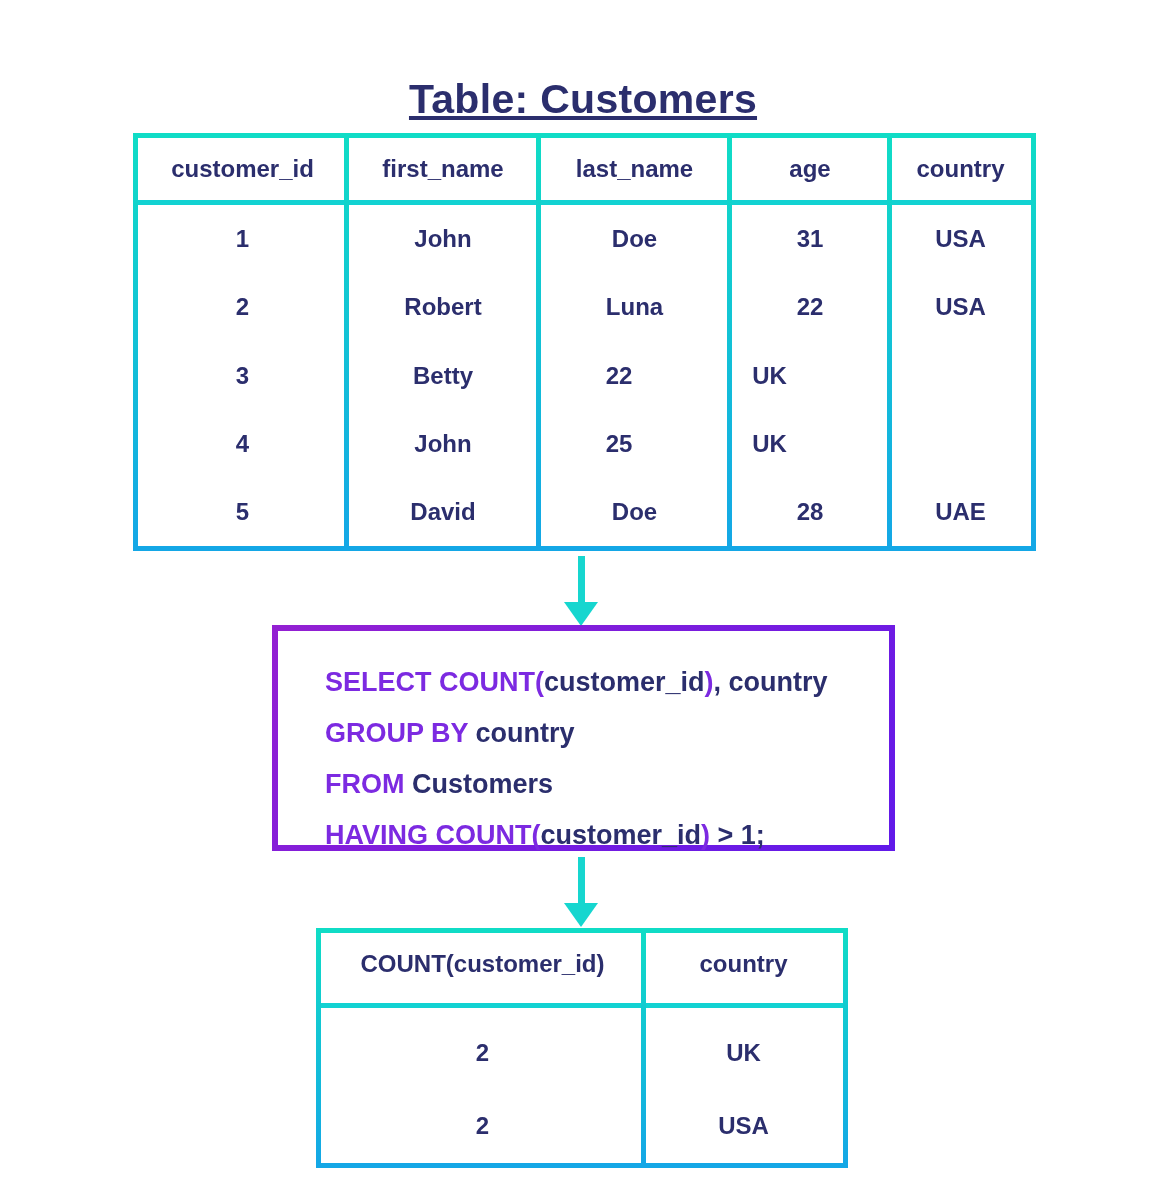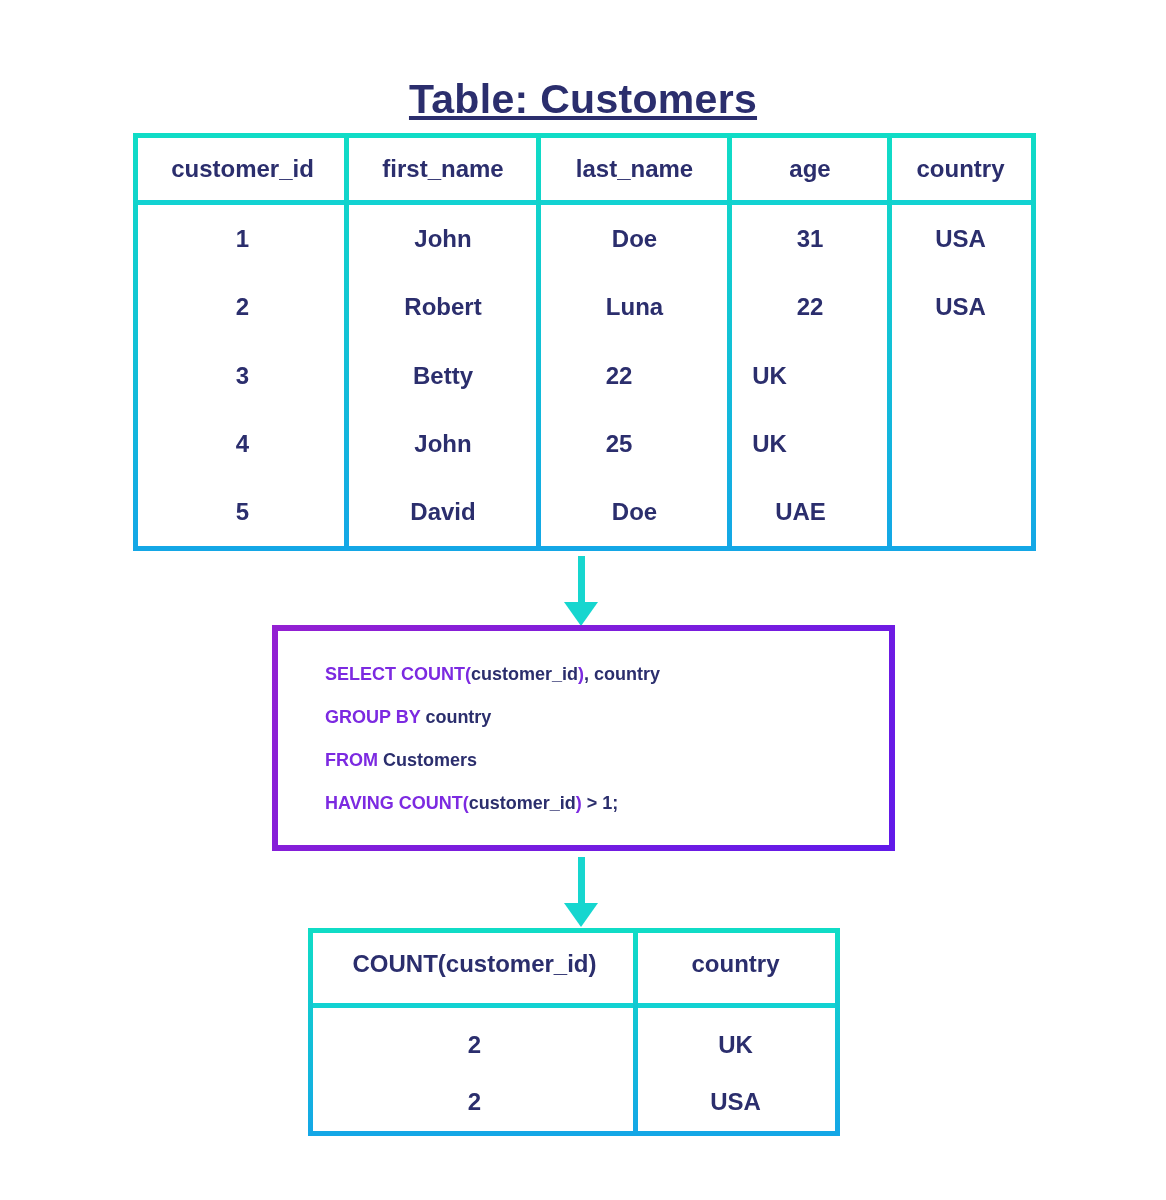--- a/index.html
+++ b/index.html
@@ -37,21 +37,21 @@
   
   .gtable {
     position: absolute;
     box-sizing: border-box;
     border: 5px solid #14c2d9;
     border-image: linear-gradient(to bottom, var(--teal), var(--blue)) 1;
     display: flex;
     flex-direction: column;
   }
   .main-table  { left: 133px; top: 133px; width: 903px; height: 418px; }
-  .result-table{ left: 308px; top: 928px; width: 532px; height: 208px; gap: 8px; }
+  .result-table{ left: 316px; top: 928px; width: 532px; height: 240px; gap: 8px; }
   .thead-row { display: flex; flex: 0 0 62px; }
   .hsep { flex: 0 0 5px; background: var(--separator); }
   .tbody { flex: 1; display: flex; flex-direction: column; }
   .trow { display: flex; flex: 1; }
   .cell {
     display: flex; align-items: center; justify-content: center;
     font-size: 24px;
     box-sizing: border-box;
   }
   
@@ -71,21 +71,21 @@
   
   .sql-box {
     position: absolute;
     left: 272px; top: 625px;
     width: 623px; height: 226px;
     box-sizing: border-box;
     border: 6px solid var(--keyword);
     border-image: linear-gradient(135deg, var(--sqlb1), var(--sqlb2)) 1;
     padding: 22px 0 0 47px;
   }
-  .sql-line { font-size: 18px; line-height: 43px; white-space: pre; }
+  .sql-line { font-size: 27px; line-height: 43px; white-space: pre; margin-top: 8px; }
   .kw { color: var(--keyword); }
   .pl { color: var(--navy); }
   
   .arrow {
     position: absolute;
     width: 34px;
     display: flex; flex-direction: column; align-items: center;
   }
   .arrow-stem { width: 7px; height: 46px; background: var(--arrow); }
   .arrow-head {
@@ -137,20 +137,21 @@
       <div class="trow">
         <div class="cell c0">4</div>
         <div class="cell c1">John</div>
         <div class="cell c3">25</div>
         <div class="cell c4">UK</div>
       </div>
       <div class="trow">
         <div class="cell c0">5</div>
         <div class="cell c1">David</div>
         <div class="cell c2">Doe</div>
+        <div class="cell c3">28</div>
         <div class="cell c4">UAE</div>
       </div>
     </div>
     <div class="vsep v0"></div>
     <div class="vsep v1"></div>
     <div class="vsep v2"></div>
     <div class="vsep v3"></div>
   </div>
 
   <div class="arrow arrow1">

